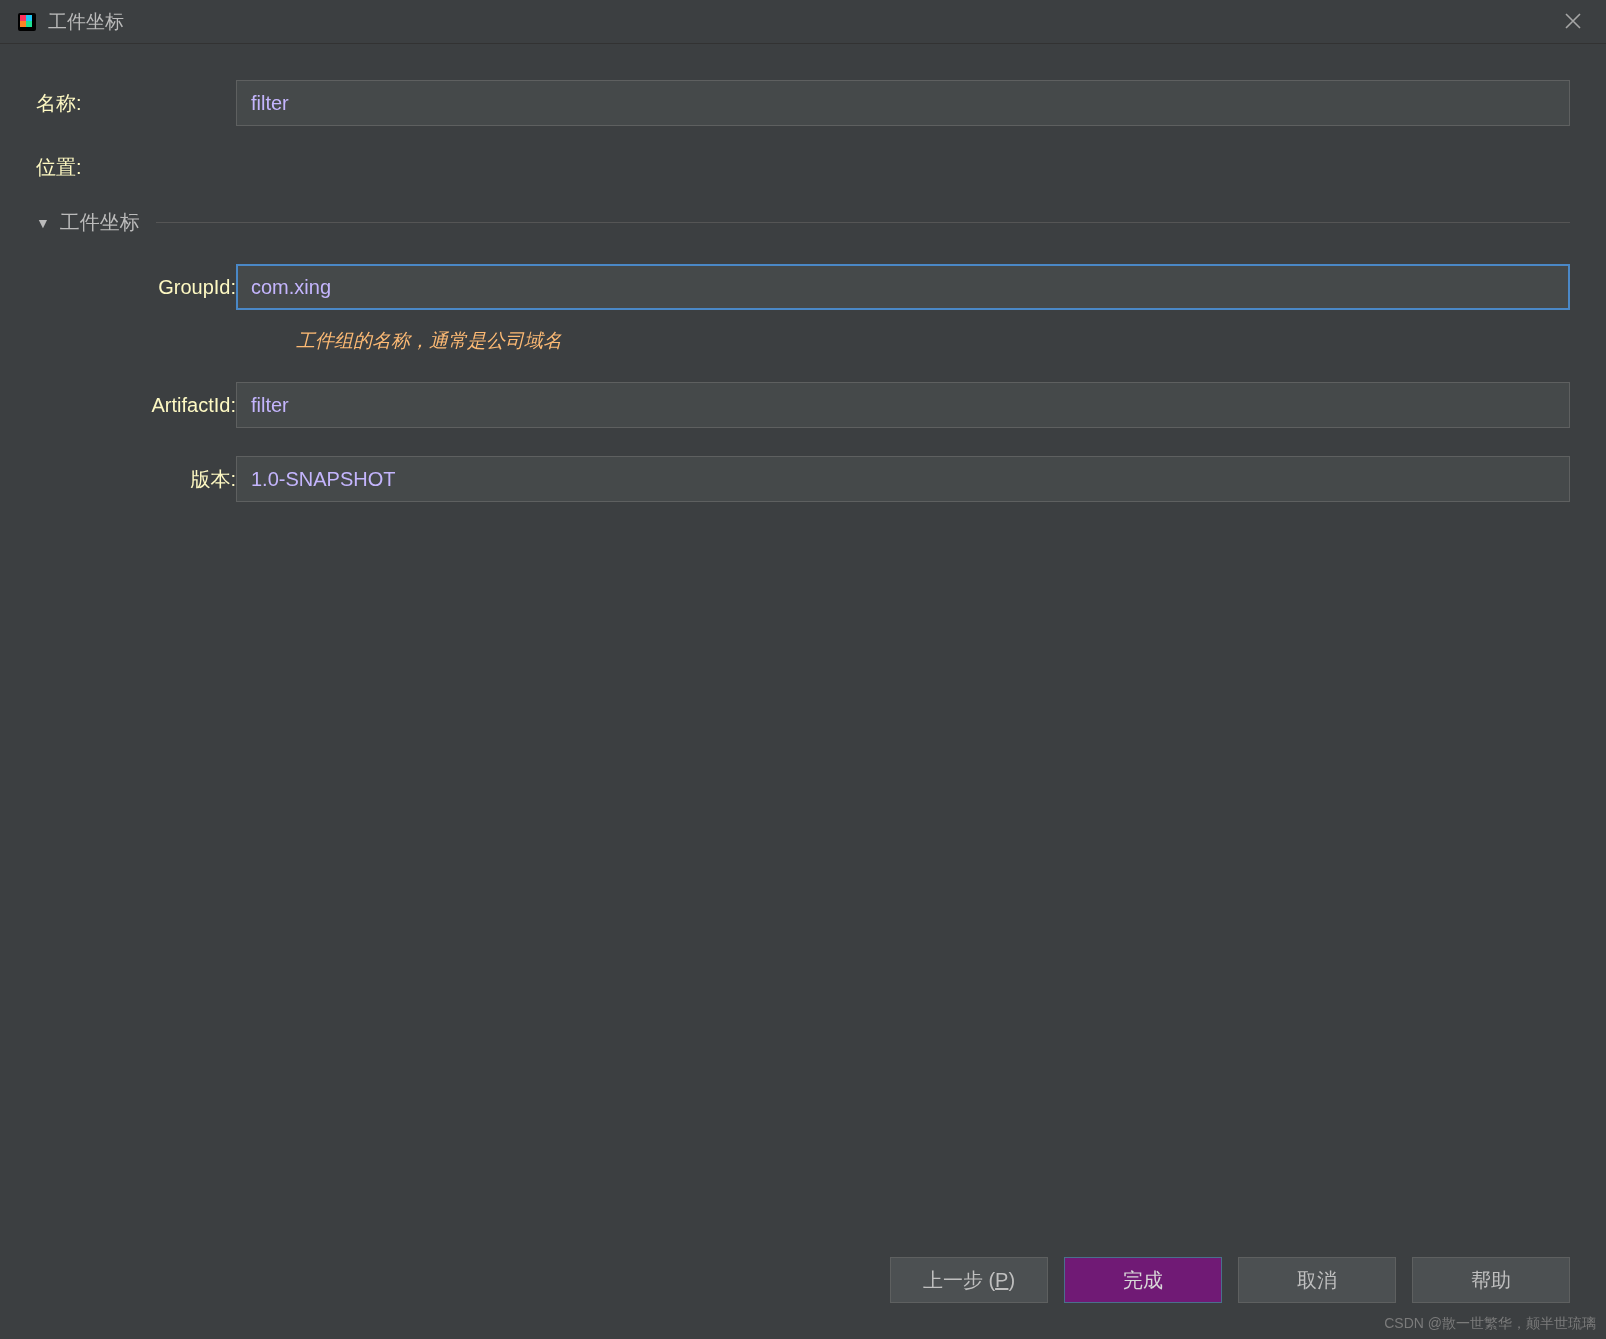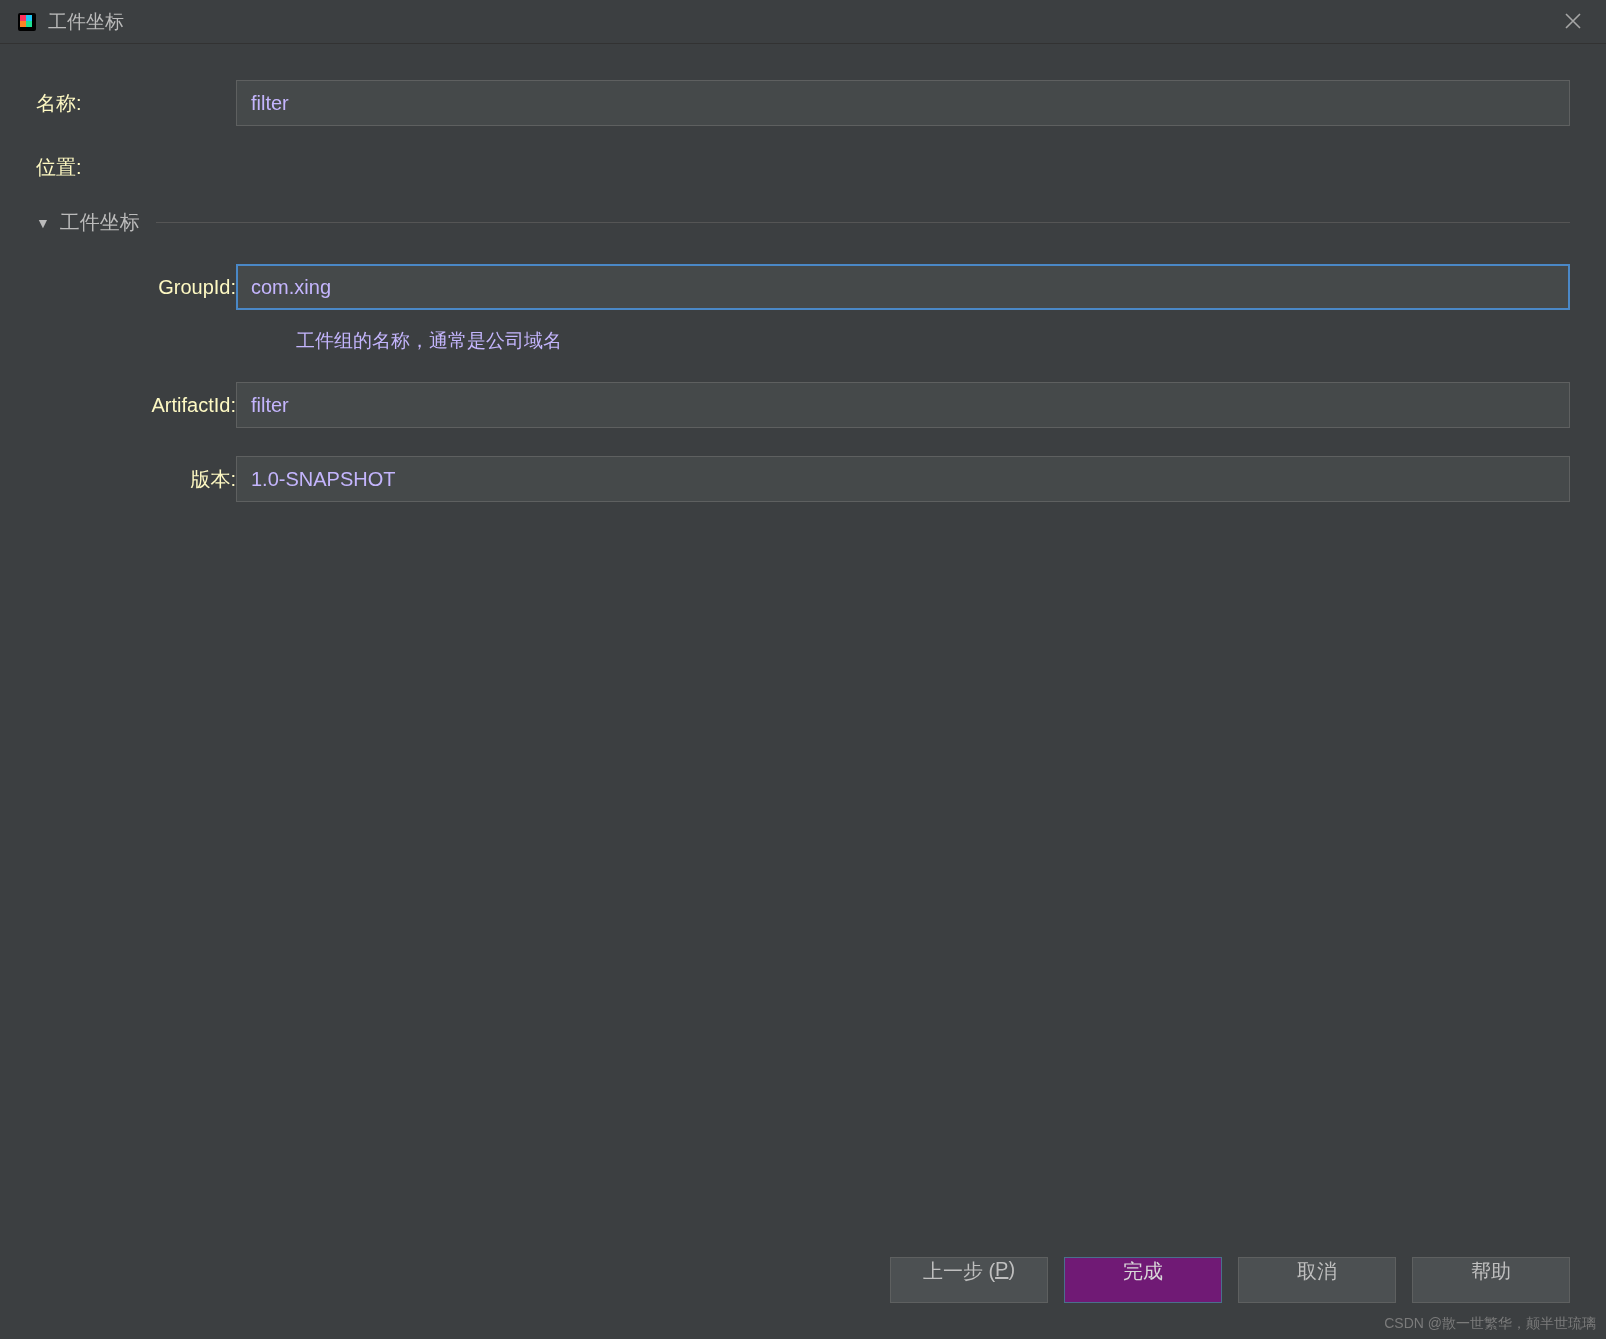--- a/index.html
+++ b/index.html
@@ -71,41 +71,42 @@
       align-items: center;
       margin: 12px 0 28px 0;
       color: #bbbbbb;
       font-size: 20px;
     }
     .section-header .chev { margin-right: 10px; font-size: 14px; color:#bbbbbb; }
     .section-header .line {
       flex: 1; height: 1px; background: #555; margin-left: 16px;
     }
     .hint {
-      color: #c4b5fd;
+      color: #fdba74;
       font-size: 19px;
       margin: -10px 0 28px 260px;
+      font-style: italic;
     }
     .form-row.sub + .hint { margin-left: 260px; }
     .buttons {
       position: absolute;
       bottom: 36px; right: 36px;
       display: flex;
       gap: 16px;
     }
     .btn {
       min-width: 158px;
       height: 46px;
       background: #4c5052;
       border: 1px solid #5e6060;
       color: #bfbfbf;
       font-size: 20px;
       font-family: inherit;
       cursor: pointer;
-      display: flex; align-items: flex-start; justify-content: center;
+      display: flex; align-items: center; justify-content: center;
     }
     .btn.primary { background: #701a75; border-color: #4a708b; color: #d8d8d8; }
     .btn .mnemonic { text-decoration: underline; }
     .watermark {
       position: absolute;
       bottom: 6px; right: 10px;
       color: #7b7b7b;
       font-size: 14px;
       pointer-events: none;
     }

